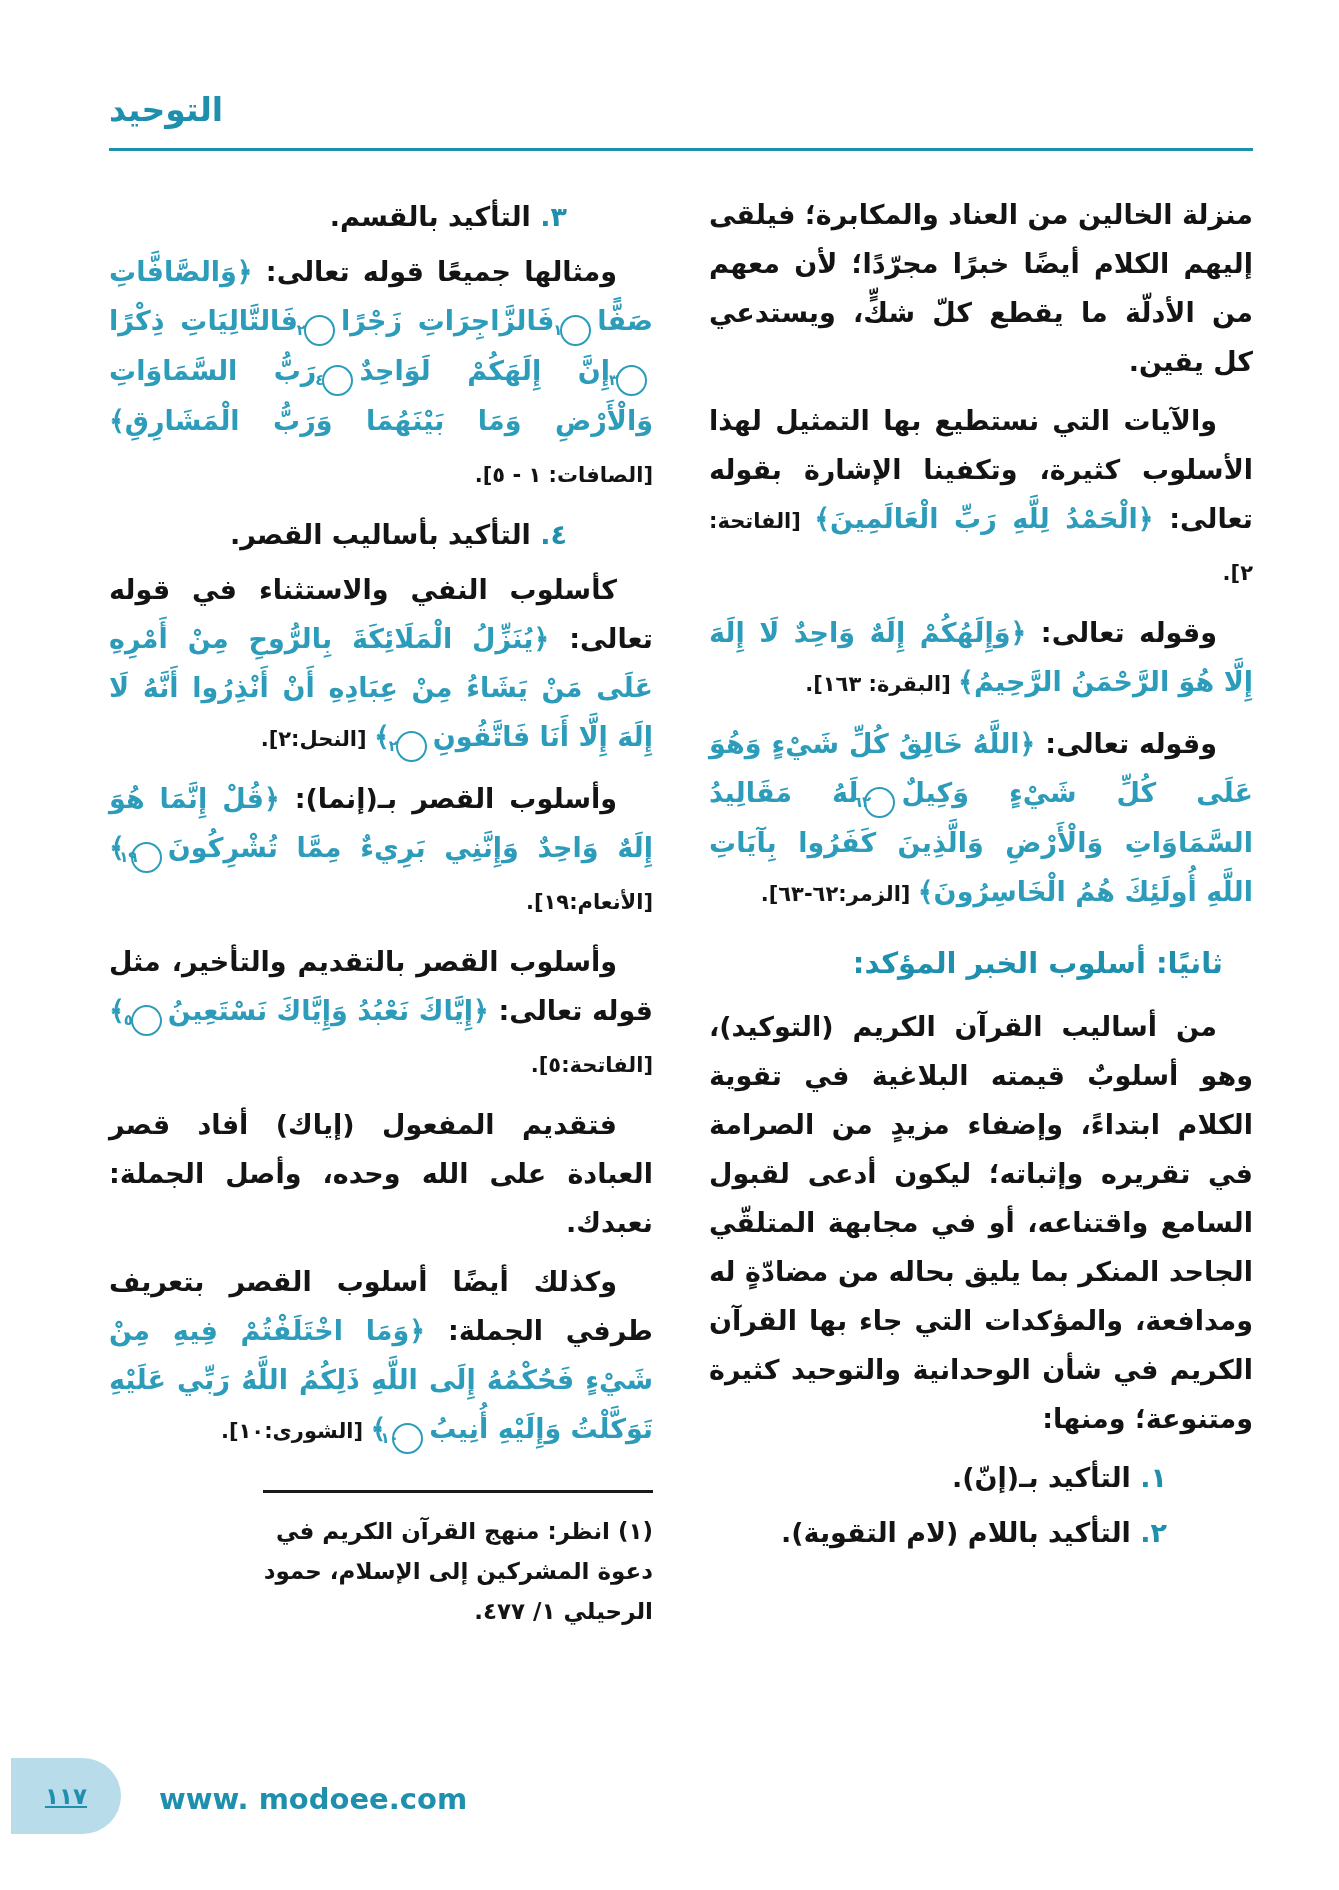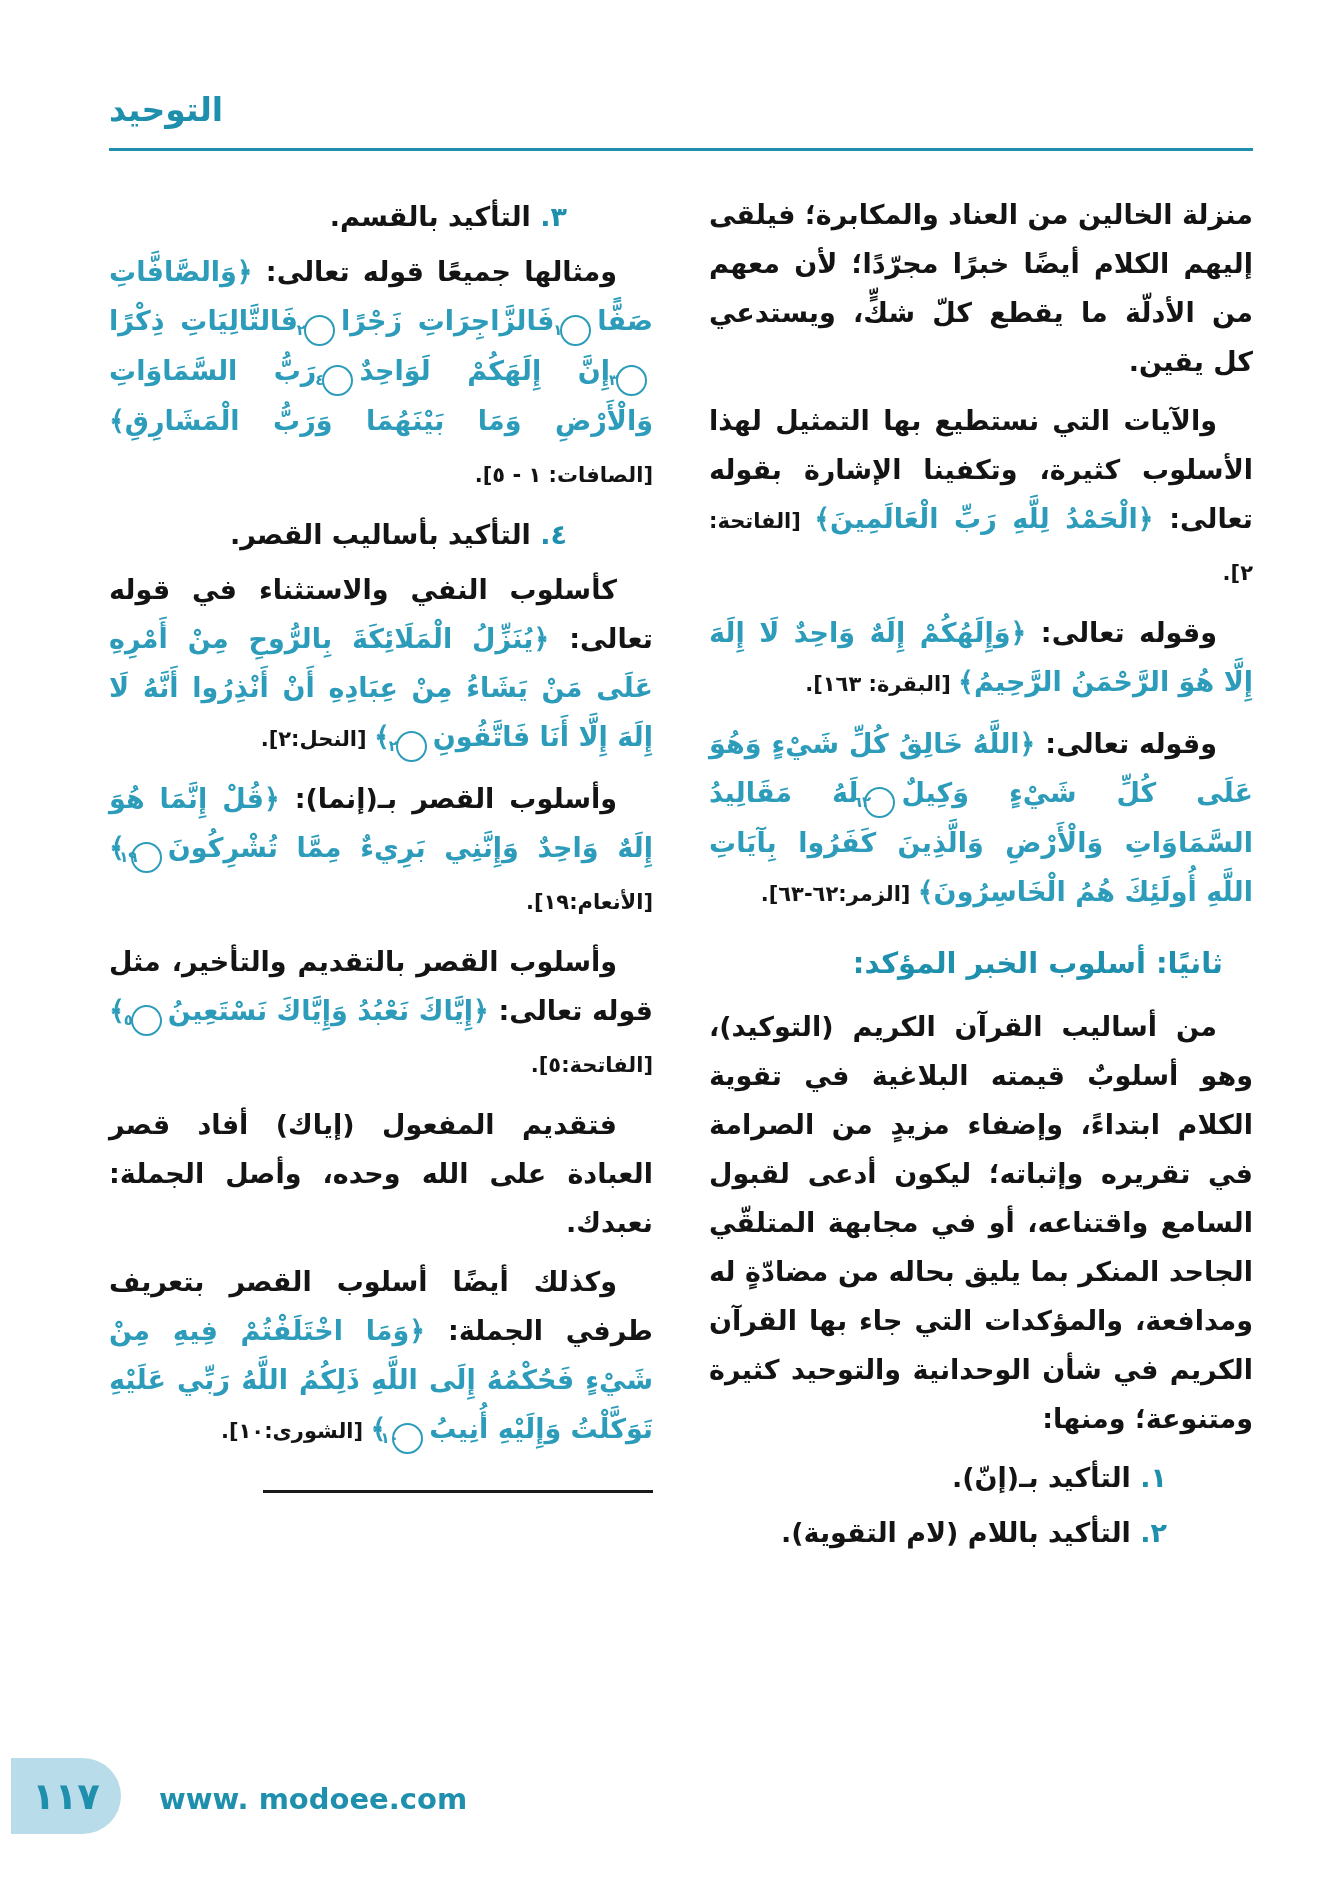--- a/index.html
+++ b/index.html
@@ -97,22 +97,23 @@
     width: 110px;
     height: 76px;
     background: var(--pill, #b9dcea);
     border-radius: 0 38px 38px 0;
     display: flex;
     align-items: center;
     justify-content: center;
   }
   .page-num {
     color: var(--accent, #1f8fae);
-    font-size: 37px;
+    font-size: 23px;
     font-weight: 700;
+    text-decoration: underline;
   }
   .website {
     position: absolute;
     left: 148px;
     top: 1782px;
     color: var(--accent, #1f8fae);
     font-size: 29px;
     font-weight: 700;
     direction: ltr;
   }
@@ -140,20 +141,21 @@
     <div class="col">
         <p class="para item"><span class="num">٣. </span><span class="b">التأكيد بالقسم.</span></p>
         <p class="para  indent"><span class="t">ومثالها جميعًا قوله تعالى: </span><span class="q">﴿وَالصَّافَّاتِ صَفًّا</span><span class="ayah">١</span><span class="q">فَالزَّاجِرَاتِ زَجْرًا</span><span class="ayah">٢</span><span class="q">فَالتَّالِيَاتِ ذِكْرًا</span><span class="ayah">٣</span><span class="q">إِنَّ إِلَهَكُمْ لَوَاحِدٌ</span><span class="ayah">٤</span><span class="q">رَبُّ السَّمَاوَاتِ وَالْأَرْضِ وَمَا بَيْنَهُمَا وَرَبُّ الْمَشَارِقِ﴾</span><span class="ref"> [الصافات: ١ - ٥].</span></p>
         <p class="para item"><span class="num">٤. </span><span class="b">التأكيد بأساليب القصر.</span></p>
         <p class="para  indent"><span class="t">كأسلوب النفي والاستثناء في قوله تعالى: </span><span class="q">﴿يُنَزِّلُ الْمَلَائِكَةَ بِالرُّوحِ مِنْ أَمْرِهِ عَلَى مَنْ يَشَاءُ مِنْ عِبَادِهِ أَنْ أَنْذِرُوا أَنَّهُ لَا إِلَهَ إِلَّا أَنَا فَاتَّقُونِ</span><span class="ayah">٢</span><span class="q">﴾</span><span class="ref"> [النحل:٢].</span></p>
         <p class="para  indent"><span class="t">وأسلوب القصر بـ(إنما): </span><span class="q">﴿قُلْ إِنَّمَا هُوَ إِلَهٌ وَاحِدٌ وَإِنَّنِي بَرِيءٌ مِمَّا تُشْرِكُونَ</span><span class="ayah">١٩</span><span class="q">﴾</span><span class="ref"> [الأنعام:١٩].</span></p>
         <p class="para  indent"><span class="t">وأسلوب القصر بالتقديم والتأخير، مثل قوله تعالى: </span><span class="q">﴿إِيَّاكَ نَعْبُدُ وَإِيَّاكَ نَسْتَعِينُ</span><span class="ayah">٥</span><span class="q">﴾</span><span class="ref"> [الفاتحة:٥].</span></p>
         <p class="para  indent"><span class="t">فتقديم المفعول (إياك) أفاد قصر العبادة على الله وحده، وأصل الجملة: نعبدك.</span></p>
         <p class="para  indent"><span class="t">وكذلك أيضًا أسلوب القصر بتعريف طرفي الجملة: </span><span class="q">﴿وَمَا اخْتَلَفْتُمْ فِيهِ مِنْ شَيْءٍ فَحُكْمُهُ إِلَى اللَّهِ ذَلِكُمُ اللَّهُ رَبِّي عَلَيْهِ تَوَكَّلْتُ وَإِلَيْهِ أُنِيبُ</span><span class="ayah">١٠</span><span class="q">﴾</span><span class="ref"> [الشورى:١٠].</span></p>
         <div class="fn-sep"></div>
+        <p class="para footnote"><span class="t">(١) انظر: منهج القرآن الكريم في دعوة المشركين إلى الإسلام، حمود الرحيلي ١/ ٤٧٧.</span></p>
       </div>
   </div>
 
   <div class="page-num-pill">
     <span class="page-num">١١٧</span>
   </div>
 
   <div class="website">www. modoee.com</div>
 
 </div>

